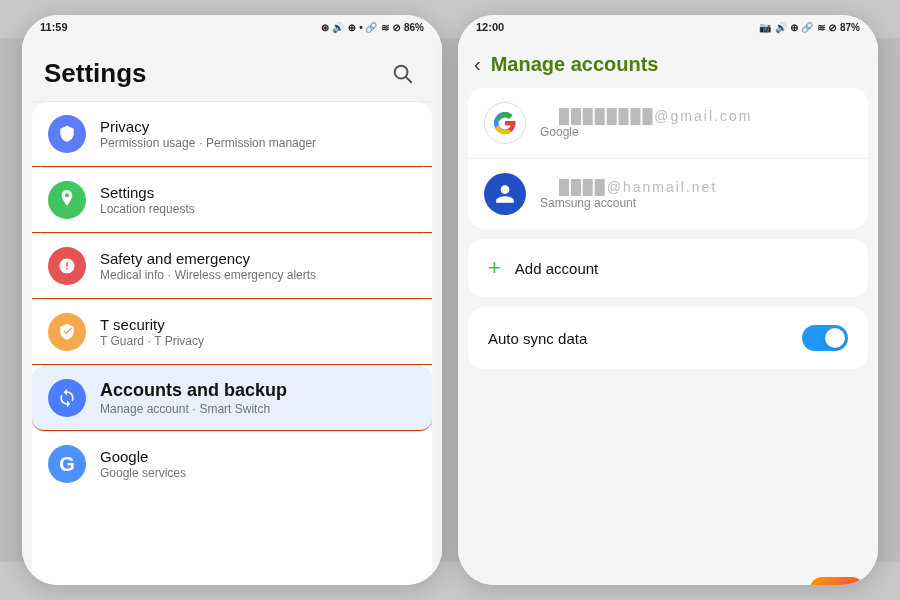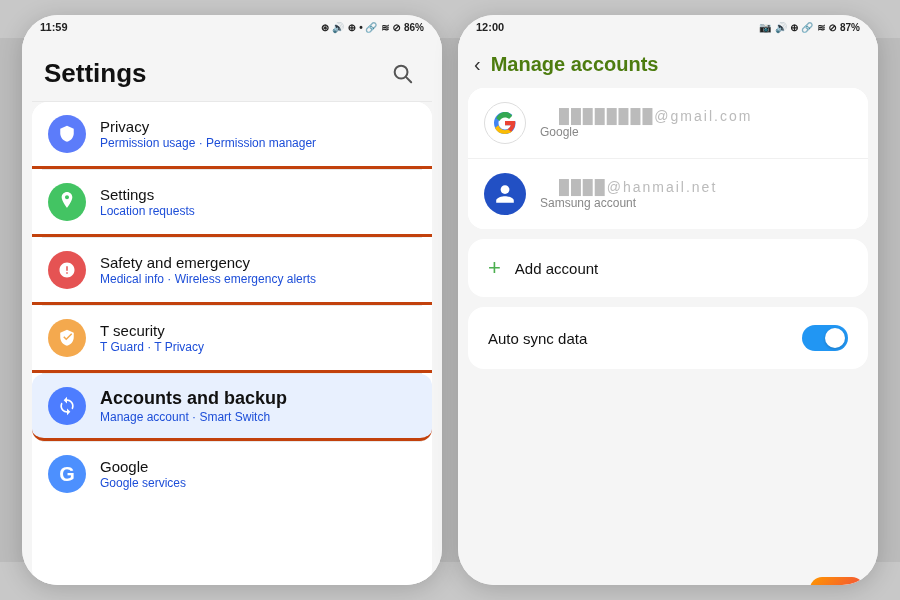--- a/index.html
+++ b/index.html
@@ -81,21 +81,21 @@
       overflow: hidden;
       background: #fff;
       margin: 0 10px;
       border-radius: 16px;
     }
 
     .settings-item {
       display: flex;
       align-items: center;
       padding: 13px 16px;
-      border-bottom: 3px solid #c2410c;
+      border-bottom: 1px solid #c2410c;
       cursor: pointer;
       background: #fff;
     }
     .settings-item:last-child { border-bottom: none; }
 
     .icon-circle {
       width: 38px;
       height: 38px;
       border-radius: 50%;
       display: flex;
@@ -115,21 +115,21 @@
     .icon-google { background: #4d90fe; }
 
     .item-text { flex: 1; }
     .item-title {
       font-size: 15px;
       font-weight: 500;
       color: #111;
     }
     .item-subtitle {
       font-size: 12px;
-      color: #1d4ed8;
+      color: #737373;
       margin-top: 1px;
     }
 
     .accounts-item .item-title {
       font-size: 18px;
       font-weight: 600;
     }
 
     
     .divider {

